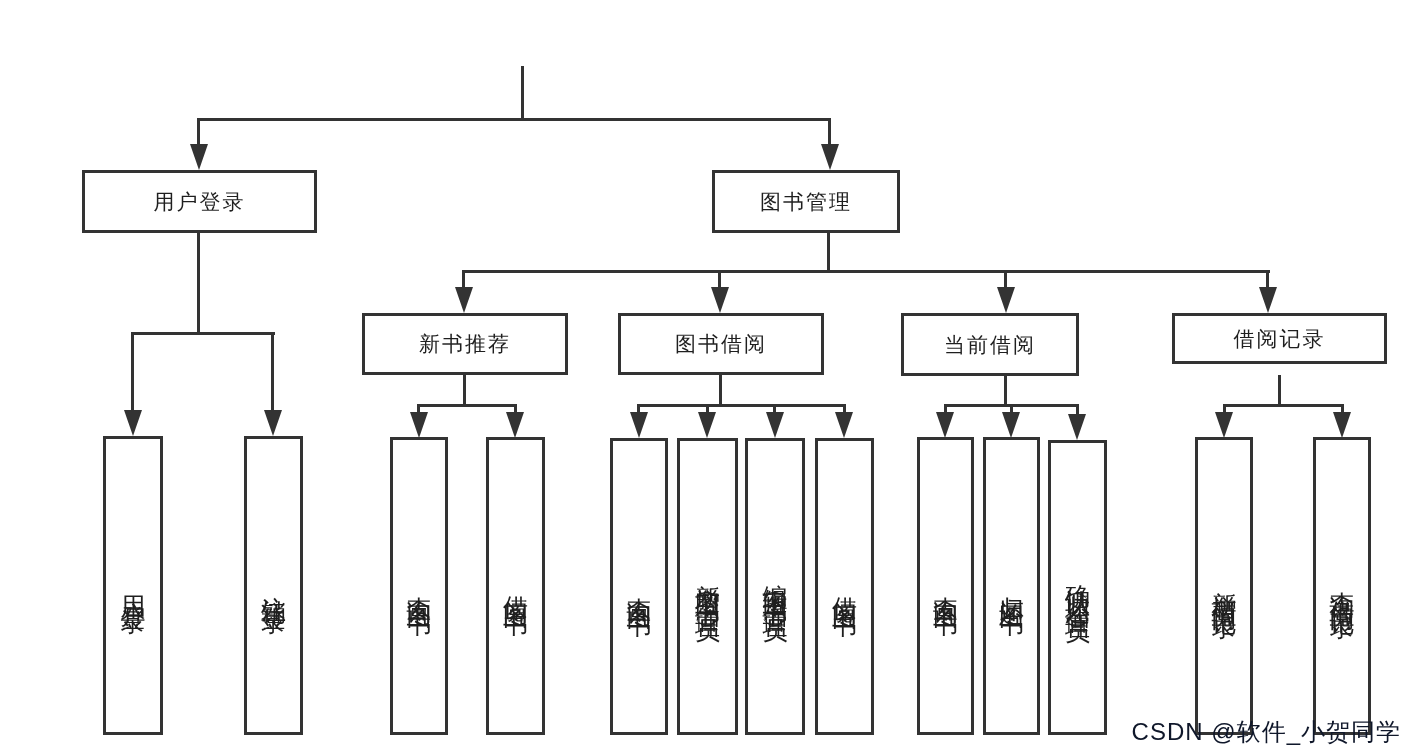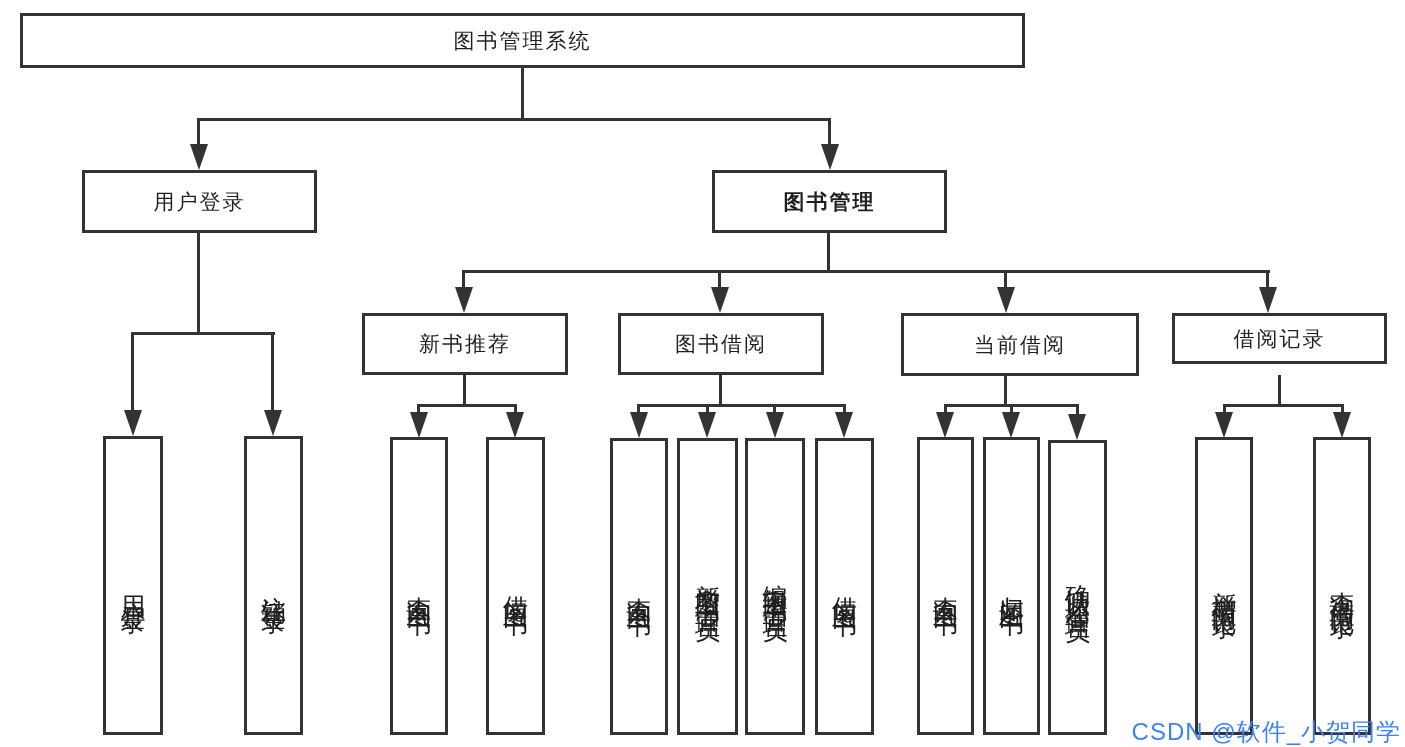--- a/index.html
+++ b/index.html
@@ -19,21 +19,21 @@
 
   .hline { position:absolute; height:3px; background:#333333; }
   .vline { position:absolute; width:3px;  background:#333333; }
   .arr {
     position:absolute; width:0; height:0;
     border-left:9px solid transparent; border-right:9px solid transparent;
     border-top:26px solid #333333;
   }
   .watermark {
     position:absolute; top:716px; right:4px;
-    font-size:24px; color:#3b82f6; letter-spacing:1px;
+    font-size:24px; color:#0f172a; letter-spacing:1px;
   }
 </style>
 </head>
 <body>
 
 <div class="stage">
 
   <div class="vline" style="left:521px;top:66px;height:55px;"></div>
   <div class="hline" style="left:198px;top:118px;width:633px;"></div>
   <div class="vline" style="left:197px;top:118px;height:28px;"></div>
@@ -86,31 +86,30 @@
   <div class="vline" style="left:1076px;top:404px;height:12px;"></div>
   <div class="arr" style="left:1068px;top:414px;"></div>
 
   <div class="vline" style="left:1278px;top:375px;height:31px;"></div>
   <div class="hline" style="left:1223px;top:404px;width:121px;"></div>
   <div class="vline" style="left:1223px;top:404px;height:10px;"></div>
   <div class="arr" style="left:1215px;top:412px;"></div>
   <div class="vline" style="left:1341px;top:404px;height:10px;"></div>
   <div class="arr" style="left:1333px;top:412px;"></div>
 
-  <div class="node hnode" style="left:20px;top:13px;width:1005px;height:55px;">图书管理系统</div>
 
   <div class="node hnode" style="left:82px;top:170px;width:235px;height:63px;">用户登录</div>
 
-  <div class="node hnode" style="left:712px;top:170px;width:235px;height:63px;font-weight:bold;">图书管理</div>
+  <div class="node hnode" style="left:712px;top:170px;width:188px;height:63px;">图书管理</div>
 
   <div class="node hnode" style="left:618px;top:313px;width:206px;height:62px;">图书借阅</div>
 
   <div class="node hnode" style="left:362px;top:313px;width:206px;height:62px;">新书推荐</div>
 
-  <div class="node hnode" style="left:901px;top:313px;width:238px;height:63px;">当前借阅</div>
+  <div class="node hnode" style="left:901px;top:313px;width:178px;height:63px;">当前借阅</div>
 
   <div class="node hnode" style="left:1172px;top:313px;width:215px;height:51px;">借阅记录</div>
 
   <div class="node vnode" style="left:103px;top:436px;width:60px;height:299px;">
     <span class="vlabel">用户登录</span>
   </div>
   <div class="node vnode" style="left:244px;top:436px;width:59px;height:299px;">
     <span class="vlabel">注销登录</span>
   </div>
 

